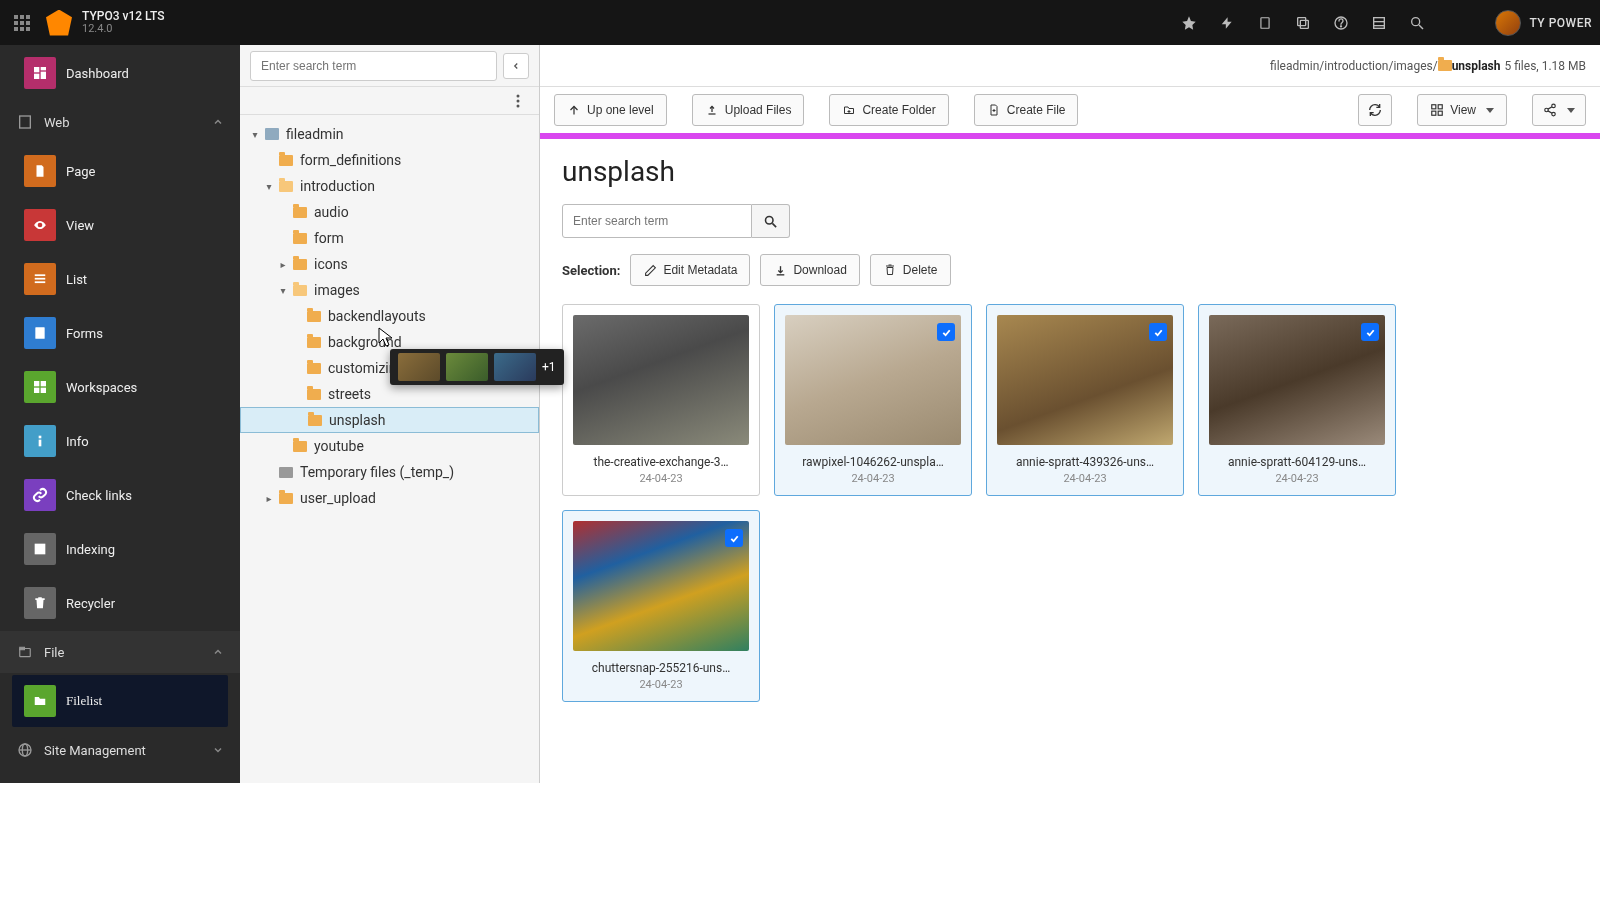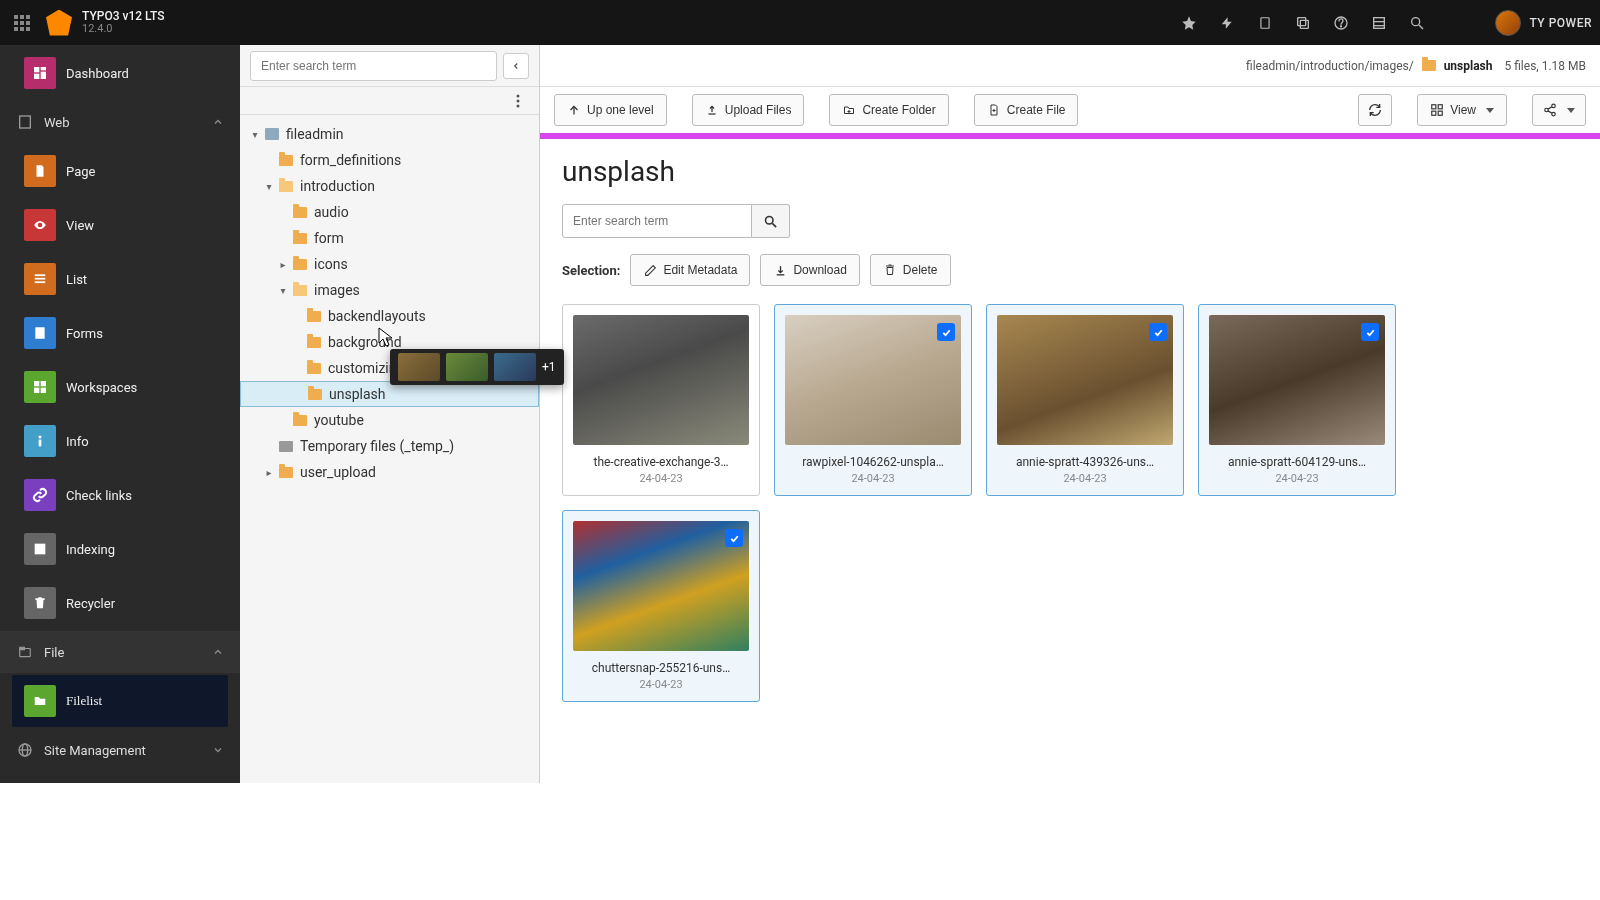--- a/index.html
+++ b/index.html
@@ -70,21 +70,21 @@
 
 .drag-ghost { position: absolute; left: 390px; top: 349px; background: #222; color: #fff; border-radius: 3px; padding: 4px 8px; display: flex; align-items: center; gap: 6px; font-size: 12px; z-index: 50; box-shadow: 0 3px 10px rgba(0,0,0,0.4); }
 .drag-thumb { width: 42px; height: 28px; background: linear-gradient(135deg,#8a6d3b,#5c4a2a); border-radius: 2px; }
 .drag-thumb.t2 { background: linear-gradient(135deg,#6b8a3b,#3a5c2a); }
 .drag-thumb.t3 { background: linear-gradient(135deg,#3b6b8a,#2a3a5c); }
 .cursor-arrow { position: absolute; left: 378px; top: 327px; z-index: 51; color: #000; }
 
 
 .content { flex: 1; display: flex; flex-direction: column; background: #fff; min-width: 0; }
 .content-top { height: 42px; border-bottom: 1px solid #ddd; display: flex; align-items: center; padding: 0 14px; gap: 8px; }
-.breadcrumb { margin-left: auto; font-size: 12px; color: #555; display: flex; align-items: center; gap: 8px; }
+.breadcrumb { margin-left: auto; font-size: 12px; color: #555; display: flex; align-items: center; gap: 0; }
 .breadcrumb .cur { font-weight: 700; color: #222; }
 .bc-folder { width: 14px; height: 11px; background: #f0ad4e; border-radius: 1px; display: inline-block; position: relative; }
 .bc-folder::before { content: ""; position: absolute; top: -3px; left: 0; width: 6px; height: 3px; background: inherit; border-radius: 1px 1px 0 0; }
 .content-toolbar { height: 52px; border-bottom: 6px solid #d946ef; display: flex; align-items: center; padding: 0 14px; gap: 25px; }
 .btn { height: 32px; padding: 0 12px; border: 1px solid #bbb; background: #fafafa; border-radius: 3px; display: inline-flex; align-items: center; gap: 6px; font-size: 12px; cursor: pointer; color: #333; }
 .btn-icon { width: 14px; height: 14px; display: inline-flex; align-items: center; justify-content: center; }
 .toolbar-spacer { flex: 1; }
 .btn-sq { width: 34px; height: 32px; padding: 0; justify-content: center; }
 .caret-down { width: 0; height: 0; border-left: 4px solid transparent; border-right: 4px solid transparent; border-top: 5px solid #555; display: inline-block; margin-left: 4px; }
 
@@ -458,20 +458,28 @@
             </span>
             <span class="tree-label">background</span>
           </div>
         <div class="tree-row">
             <span class="tree-indent" style="width:42px"></span>
             <span class="tree-spacer"></span>
             <span class="tree-icon">
               <span class="folder-icon"></span>
             </span>
             <span class="tree-label">customizing</span>
+          </div>
+        <div class="tree-row">
+            <span class="tree-indent" style="width:42px"></span>
+            <span class="tree-spacer"></span>
+            <span class="tree-icon">
+              <span class="folder-icon"></span>
+            </span>
+            <span class="tree-label">streets</span>
           </div>
         <div class="tree-row selected">
             <span class="tree-indent" style="width:42px"></span>
             <span class="tree-spacer"></span>
             <span class="tree-icon">
               <span class="folder-icon"></span>
             </span>
             <span class="tree-label">unsplash</span>
           </div>
         <div class="tree-row">

